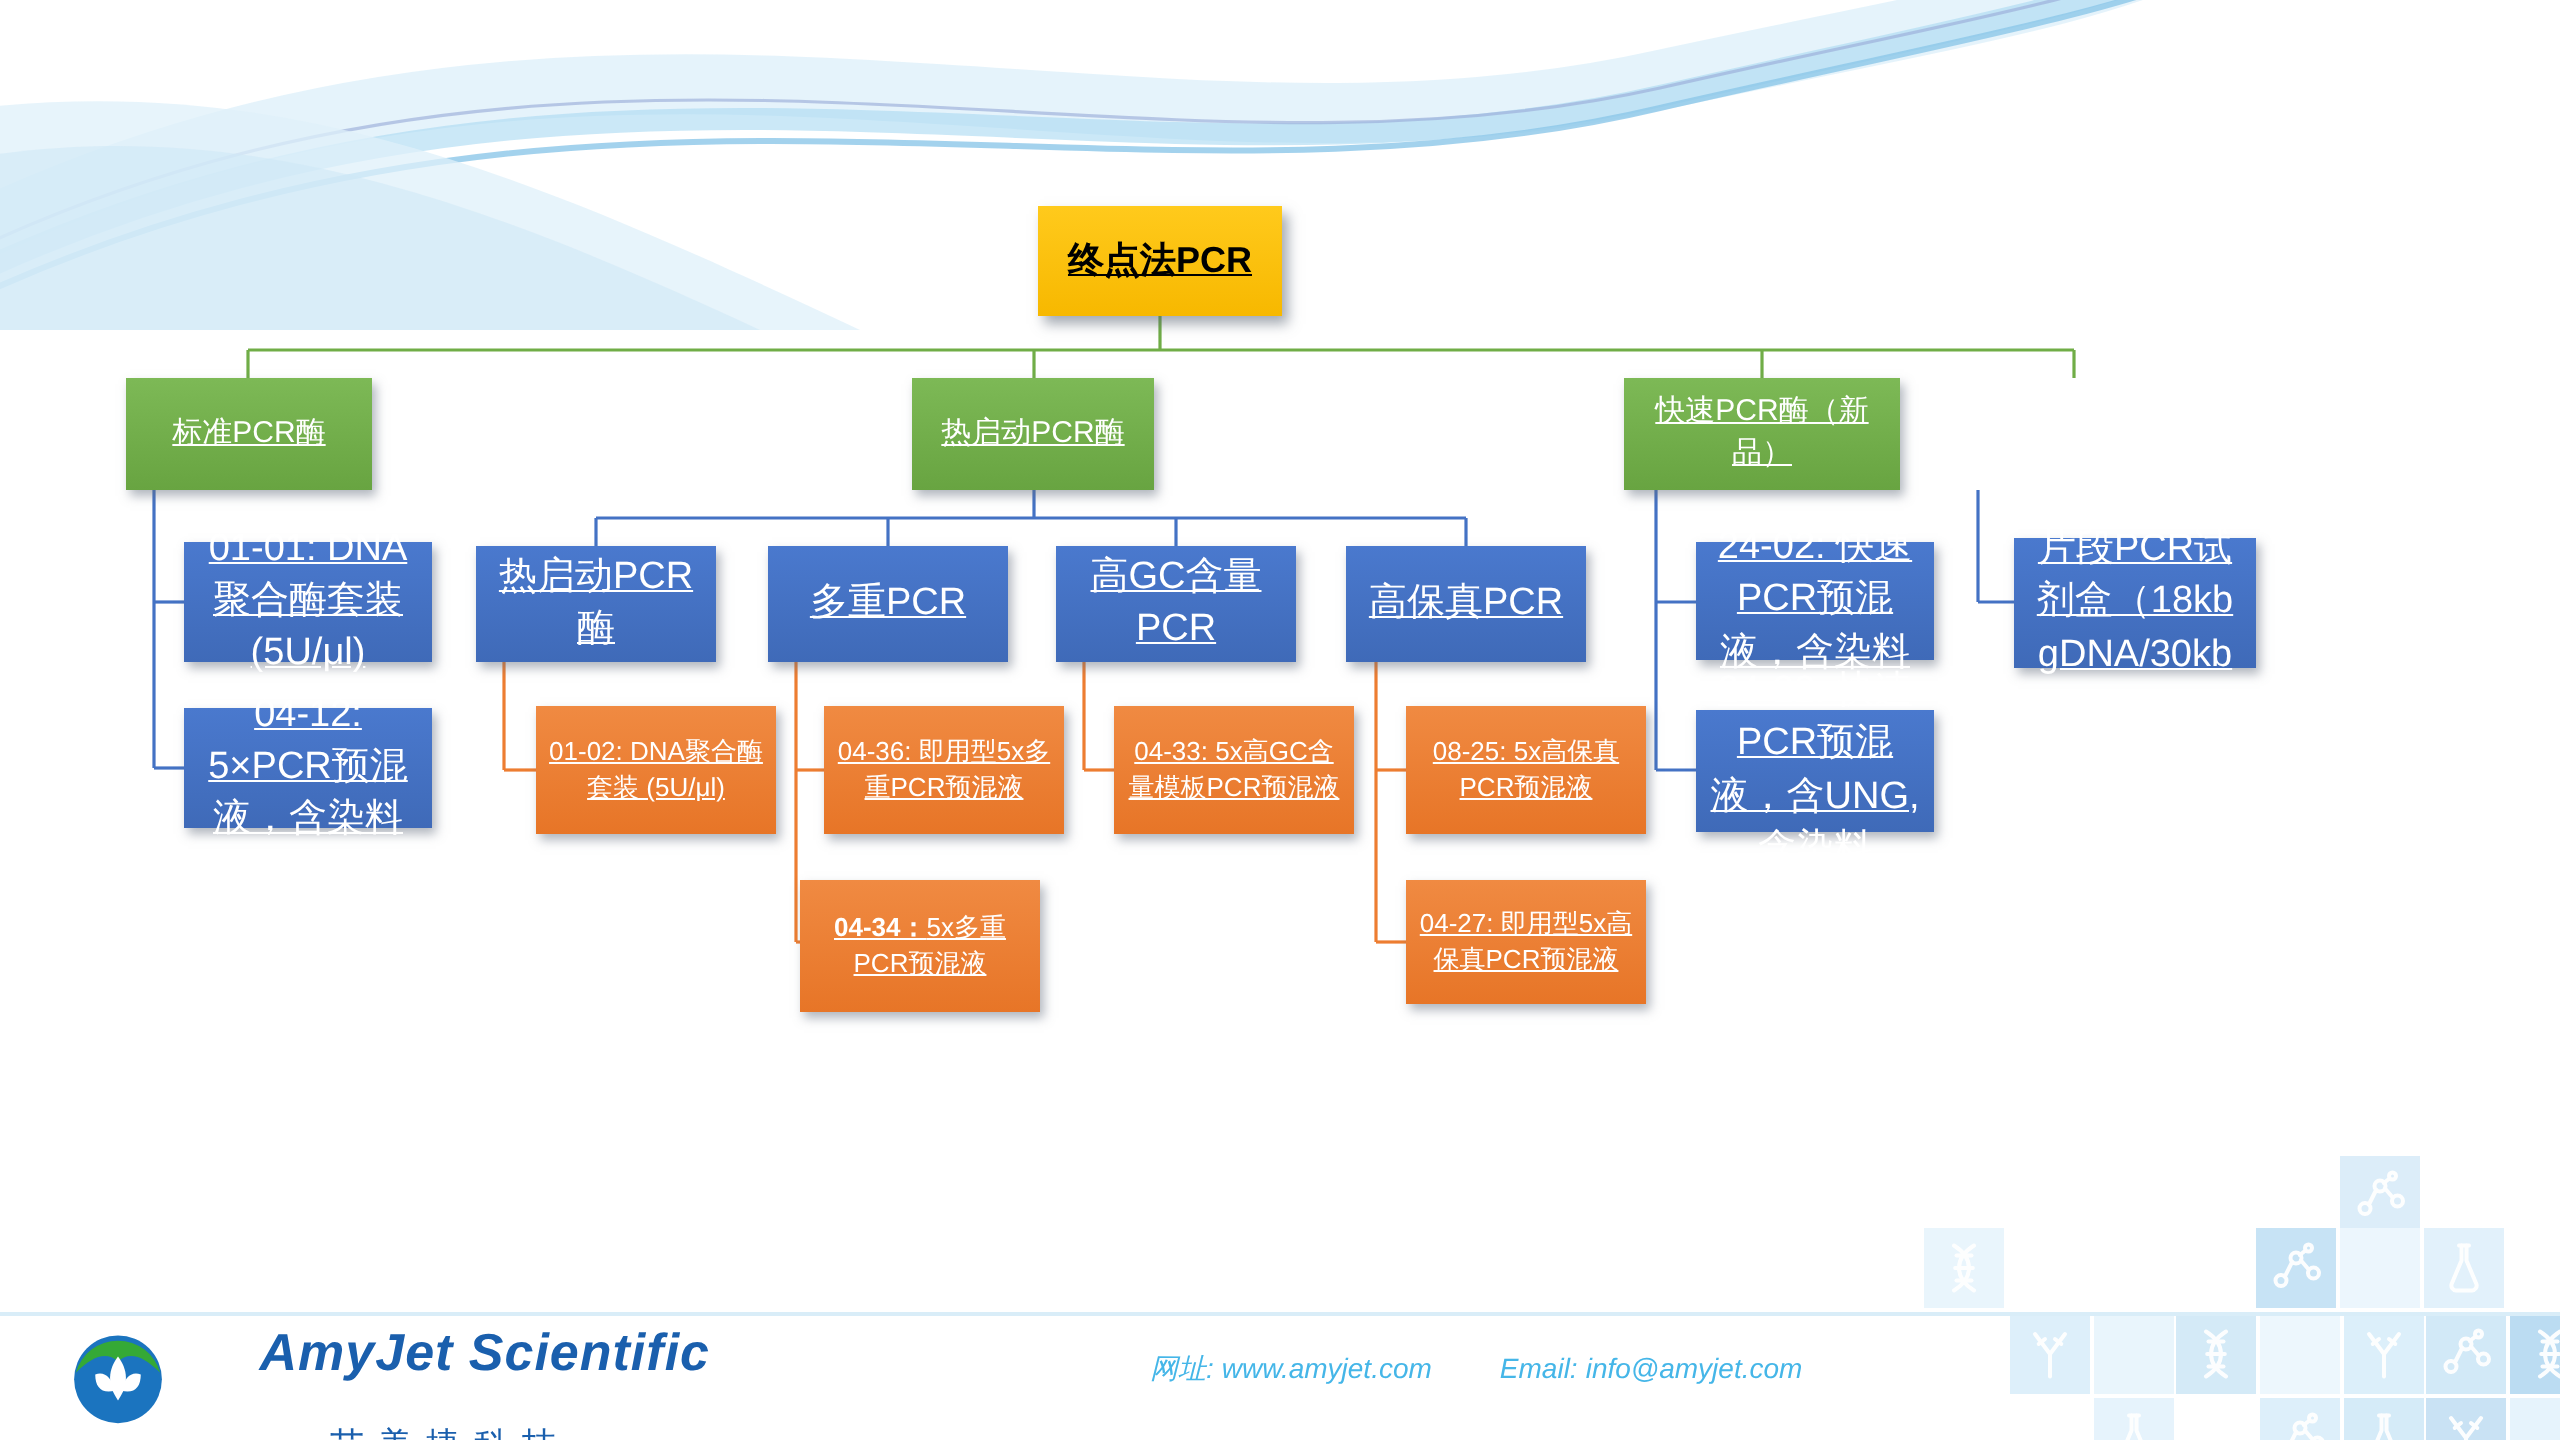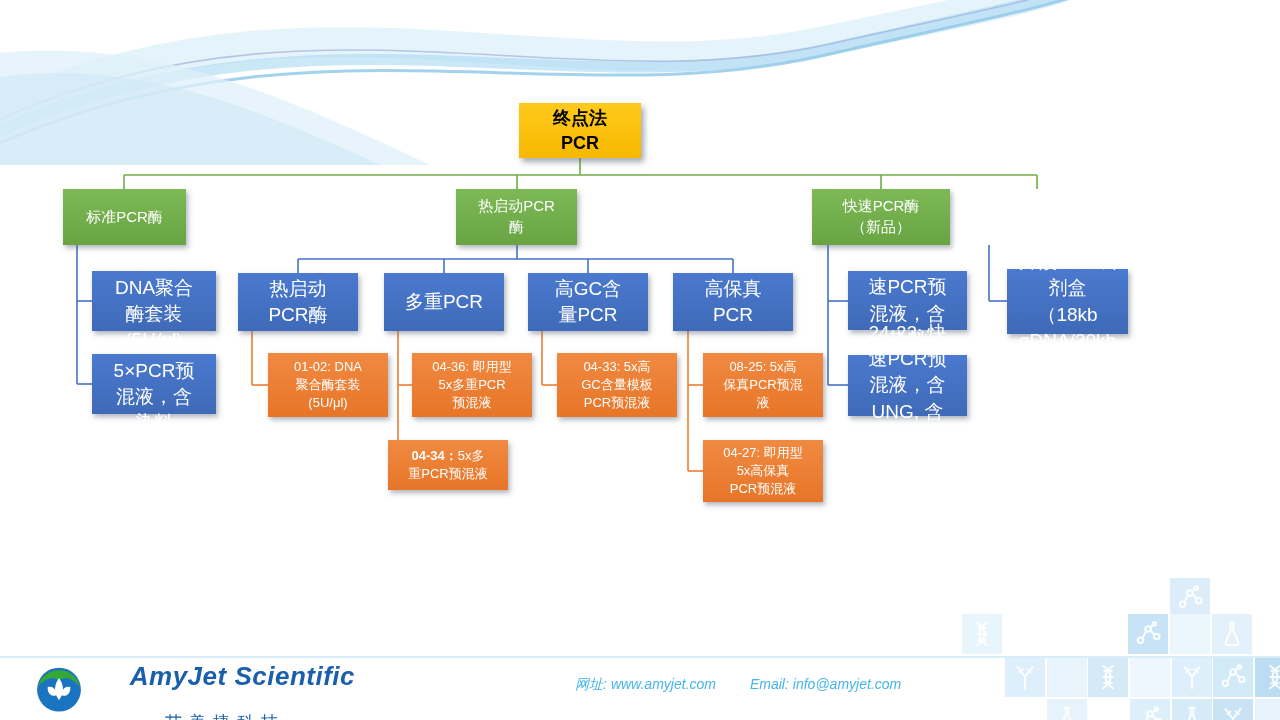--- a/index.html
+++ b/index.html
@@ -15,22 +15,22 @@
   .mosaic { position:absolute; left:0; top:0; width:1280px; height:720px; pointer-events:none; }
   .tile { position:absolute; width:40px; height:40px; display:flex; align-items:center; justify-content:center; }
   .tile svg { width:30px; height:30px; stroke:#ffffff; fill:none; stroke-width:1.6; stroke-linecap:round; stroke-linejoin:round; opacity:.95; }
 
   
   .connectors { position:absolute; left:0; top:0; width:1280px; height:720px; }
 
   
   .node {
     position:absolute; display:flex; align-items:center; justify-content:center;
-    text-align:center; color:#fff; padding:3px 20px; line-height:1.38;
-    box-shadow:2px 3px 5px rgba(100,110,125,.5); z-index:3;
+    text-align:center; color:#fff; padding:3px 5px; line-height:1.38;
+    box-shadow:2px 3px 5px rgba(100,110,125,.5); z-index:3;text-decoration:underline;
   }
   .root {
     background:linear-gradient(180deg,#ffca1c,#f7b800);
     color:#000; font-weight:bold; font-size:18px;
     box-shadow:3px 4px 6px rgba(90,100,115,.55);
   }
   .green { background:linear-gradient(180deg,#7db956,#68a441); font-size:15px; }
   .blue  { background:linear-gradient(180deg,#4a79ce,#3f6ab8); font-size:19px; }
   .orange{ background:linear-gradient(180deg,#f08a42,#e77527); font-size:13px; }
   .code-bold { font-weight:bold; }
@@ -240,21 +240,21 @@
   <div class="node blue" style="left:673px;top:273px;width:120px;height:58px">
     <span>高保真PCR</span>
   </div>
 
   <div class="node orange" style="left:268px;top:353px;width:120px;height:64px">
     <span>01-02: DNA聚合酶套装 (5U/μl)</span>
   </div>
   <div class="node orange" style="left:412px;top:353px;width:120px;height:64px">
     <span>04-36: 即用型5x多重PCR预混液</span>
   </div>
-  <div class="node orange" style="left:388px;top:440px;width:120px;height:50px">
+  <div class="node orange" style="left:400px;top:440px;width:120px;height:66px">
     <span><span class="code-bold">04-34：</span><span>5x多重PCR预混液</span></span>
   </div>
   <div class="node orange" style="left:557px;top:353px;width:120px;height:64px">
     <span>04-33: 5x高GC含量模板PCR预混液</span>
   </div>
   <div class="node orange" style="left:703px;top:353px;width:120px;height:64px">
     <span>08-25: 5x高保真PCR预混液</span>
   </div>
   <div class="node orange" style="left:703px;top:440px;width:120px;height:62px">
     <span>04-27: 即用型5x高保真PCR预混液</span>

